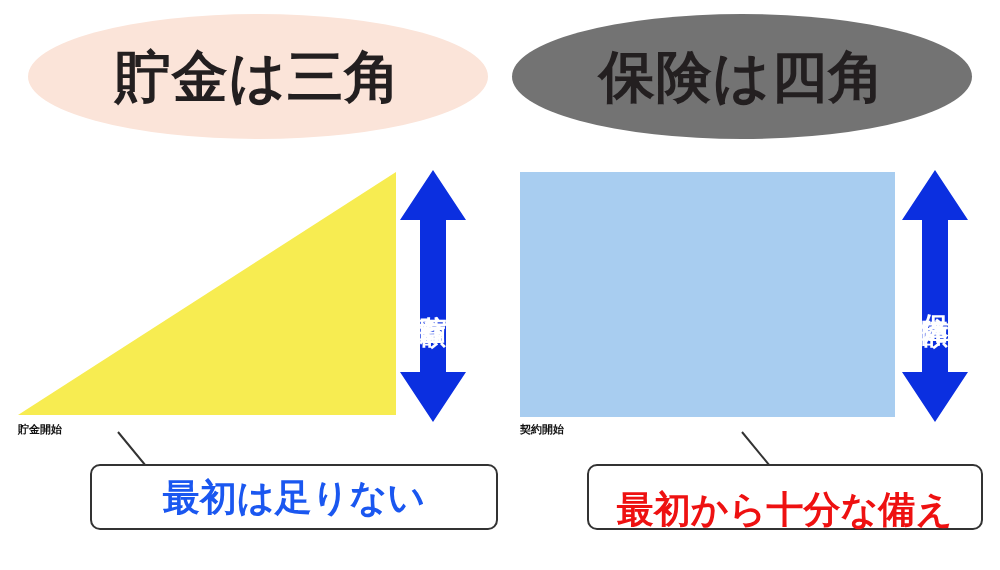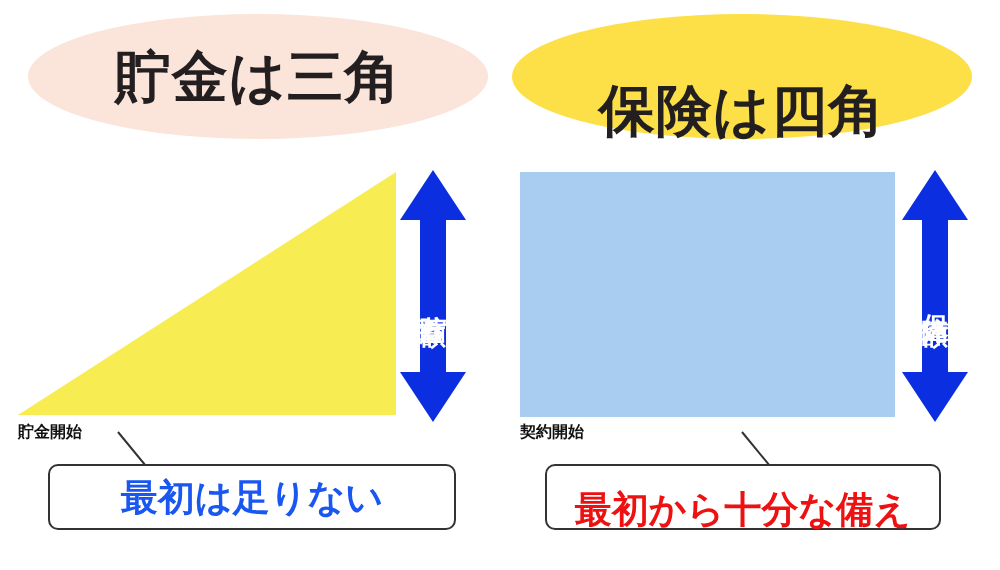--- a/index.html
+++ b/index.html
@@ -34,22 +34,21 @@
     top: 14px;
     width: 460px;
     height: 125px;
     background: #fbe4d9;
   }
   .title-right {
     left: 512px;
     top: 14px;
     width: 460px;
     height: 125px;
-    background: #fde047;
-    align-items: flex-end;
+    background: #737373;
   }
   .title-text {
     font-size: 56px;
     font-weight: bold;
     color: #231f20;
     letter-spacing: 1px;
     white-space: nowrap;
     line-height: 1;
   }
 
@@ -99,37 +98,38 @@
     color: #ffffff;
     font-size: 27px;
     font-weight: bold;
     line-height: 1.12;
     letter-spacing: 2px;
   }
 
   
   .start-label {
     position: absolute;
-    font-size: 16px;
+    font-size: 11px;
     font-weight: bold;
     color: #111111;
     white-space: nowrap;
   }
   .start-left { left: 18px; top: 422px; }
   .start-right { left: 520px; top: 422px; }
 
   
   .callout {
     position: absolute;
     border: 2px solid #333333;
     border-radius: 10px;
     background: #ffffff;
     display: flex;
     align-items: center;
     justify-content: center;
+    margin-left: 42px;
   }
   .callout-left {
     left: 48px;
     top: 464px;
     width: 404px;
     height: 62px;
   }
   .callout-right {
     left: 545px;
     top: 464px;

